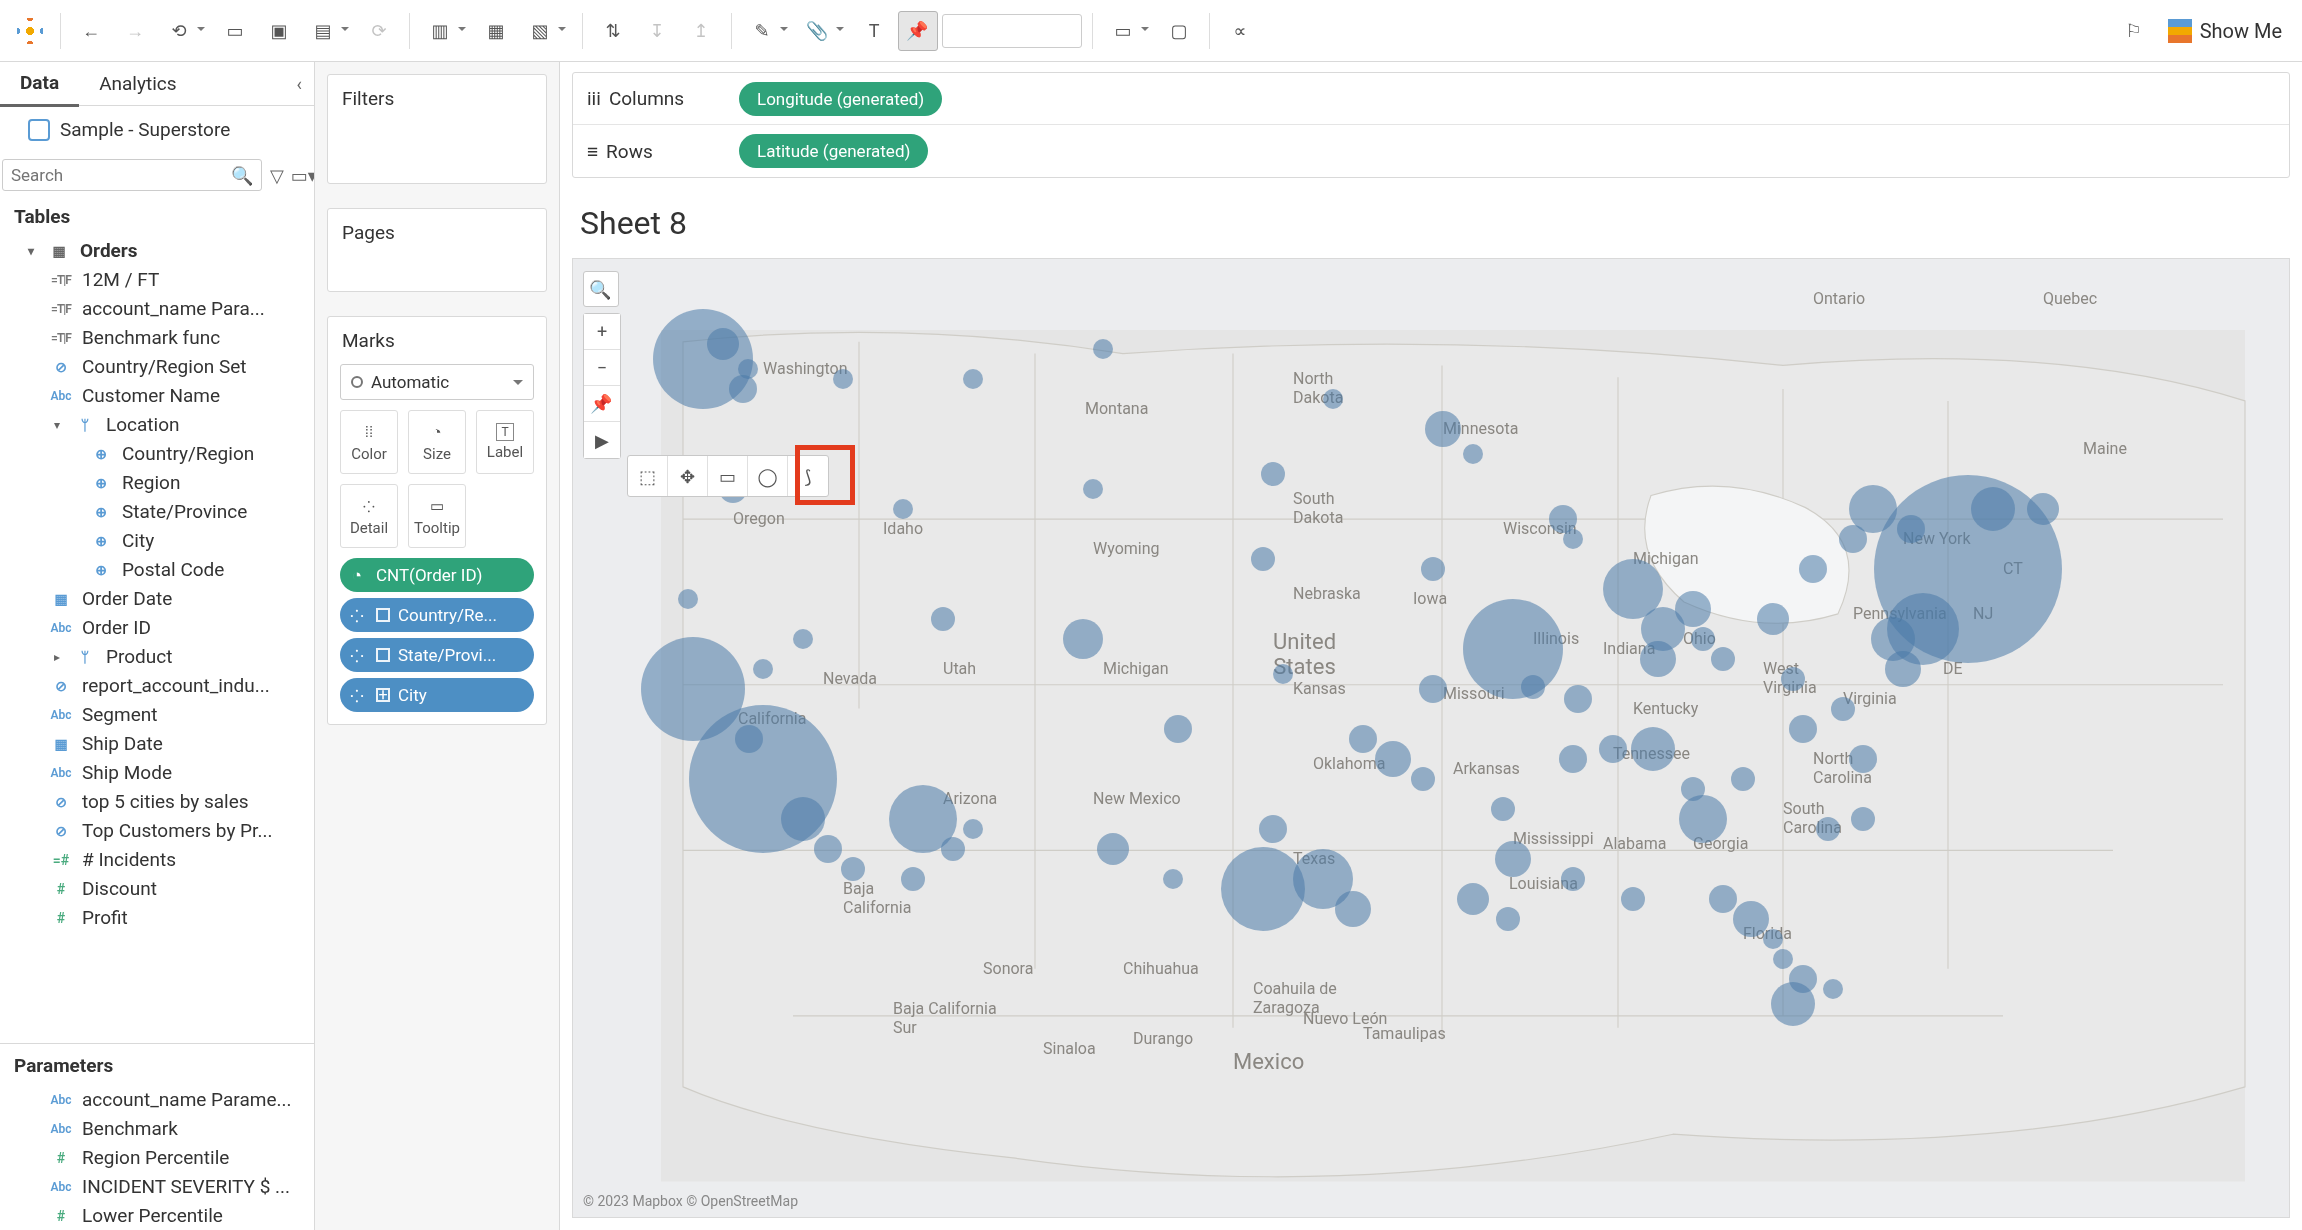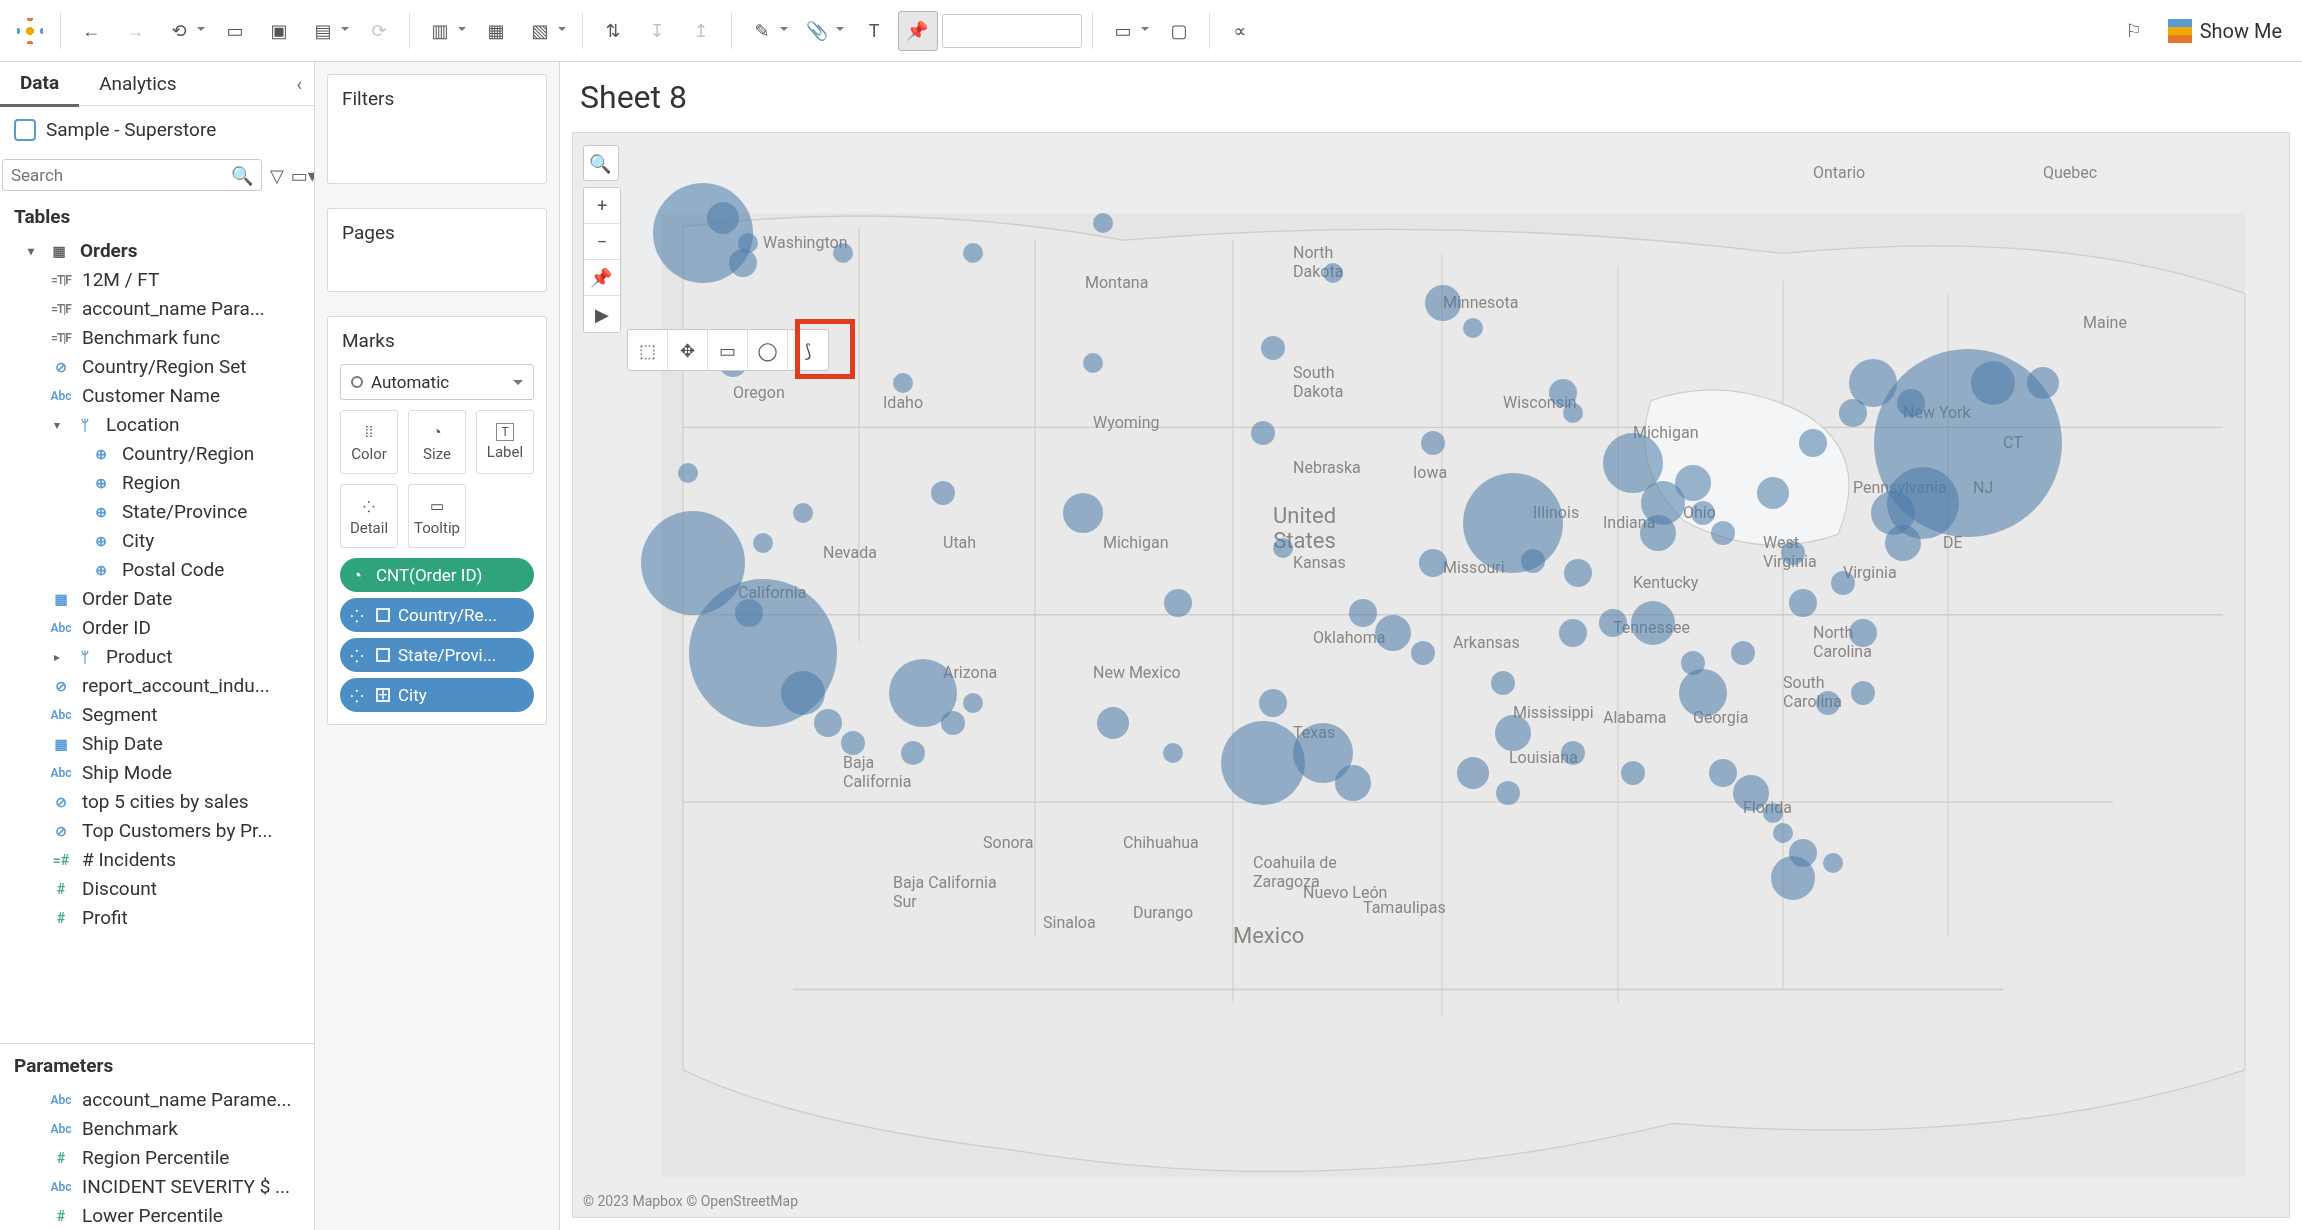--- a/index.html
+++ b/index.html
@@ -29,21 +29,21 @@
 .left { width: 315px; border-right: 1px solid #d9d9d9; display: flex; flex-direction: column; overflow: hidden; }
 .mid { width: 245px; border-right: 1px solid #d9d9d9; display: flex; flex-direction: column; background: #f6f6f6; }
 .right { flex: 1; display: flex; flex-direction: column; }
 
 
 .left-tabs { display: flex; border-bottom: 1px solid #d9d9d9; height: 44px; align-items: center; }
 .left-tabs .tab { padding: 10px 20px; font-size: 19px; color: #333; cursor: pointer; }
 .left-tabs .tab.active { font-weight: 700; border-bottom: 3px solid #656565; }
 .left-tabs .collapse { margin-left: auto; padding: 0 12px; color: #666; }
 
-.datasource { padding: 12px 14px; display: flex; align-items: center; gap: 10px; font-size: 19px; color: #333; }
+.datasource { padding: 12px 28px; display: flex; align-items: center; gap: 10px; font-size: 19px; color: #333; }
 .ds-icon { width: 22px; height: 22px; border: 2px solid #5a9bd4; border-radius: 4px; display: inline-block; }
 
 .search-row { display: flex; align-items: center; padding: 6px 2px; gap: 8px; }
 .search-row input { flex: 1; height: 32px; border: 1px solid #ccc; border-radius: 3px; padding: 0 28px 0 8px; font-size: 17px; }
 .search-row .ic { width: 24px; height: 24px; display: flex; align-items: center; justify-content: center; color: #666; cursor: pointer; }
 
 .section-header { padding: 8px 14px; font-weight: 700; font-size: 19px; }
 .tree { overflow-y: auto; flex: 1; }
 .tree-row { display: flex; align-items: center; padding: 3px 10px 3px 24px; gap: 10px; font-size: 19px; color: #333; cursor: pointer; white-space: nowrap; overflow: hidden; text-overflow: ellipsis; }
 .tree-row .tw { width: 14px; height: 14px; display: inline-flex; align-items: center; justify-content: center; color: #666; font-size: 12px; }
@@ -369,20 +369,36 @@
           <div class="pill blue">
             <span class="pi">⁘</span>
             <span class="inner-box plus"></span>
             <span>City</span>
           </div>
         </div>
     </div>
   </div>
 
   <div class="right">
+    <div class="shelf-wrap">
+      <div class="shelf">
+        <div class="sh-label">
+            <span>iii</span>
+            <span>Columns</span>
+          </div>
+        <div class="sh-pill">Longitude (generated)</div>
+      </div>
+      <div class="shelf">
+        <div class="sh-label">
+            <span>≡</span>
+            <span>Rows</span>
+          </div>
+        <div class="sh-pill">Latitude (generated)</div>
+      </div>
+    </div>
     <div class="sheet-title">Sheet 8</div>
     <div class="map-area">
       <svg class="usmap" viewBox="0 0 1560 810" preserveAspectRatio="none">
         <rect width="1560" height="810" fill="#ecedef"></rect>
         <path d="M80 60 L1520 60 L1520 780 L80 780 Z" fill="#e5e5e5" stroke="none"></path>
         <path d="M100 70 Q300 50 500 80 Q800 60 1100 90 Q1350 70 1520 120 L1520 700 Q1300 760 1000 740 Q700 800 400 760 Q200 740 100 700 Z" fill="#e9e9e9" stroke="#cfcdc7" stroke-width="1"></path>
 
         <g stroke="#cfcdc7" stroke-width="1" fill="none">
           <path d="M260 70 L260 380"></path>
             <path d="M420 80 L420 600"></path>

